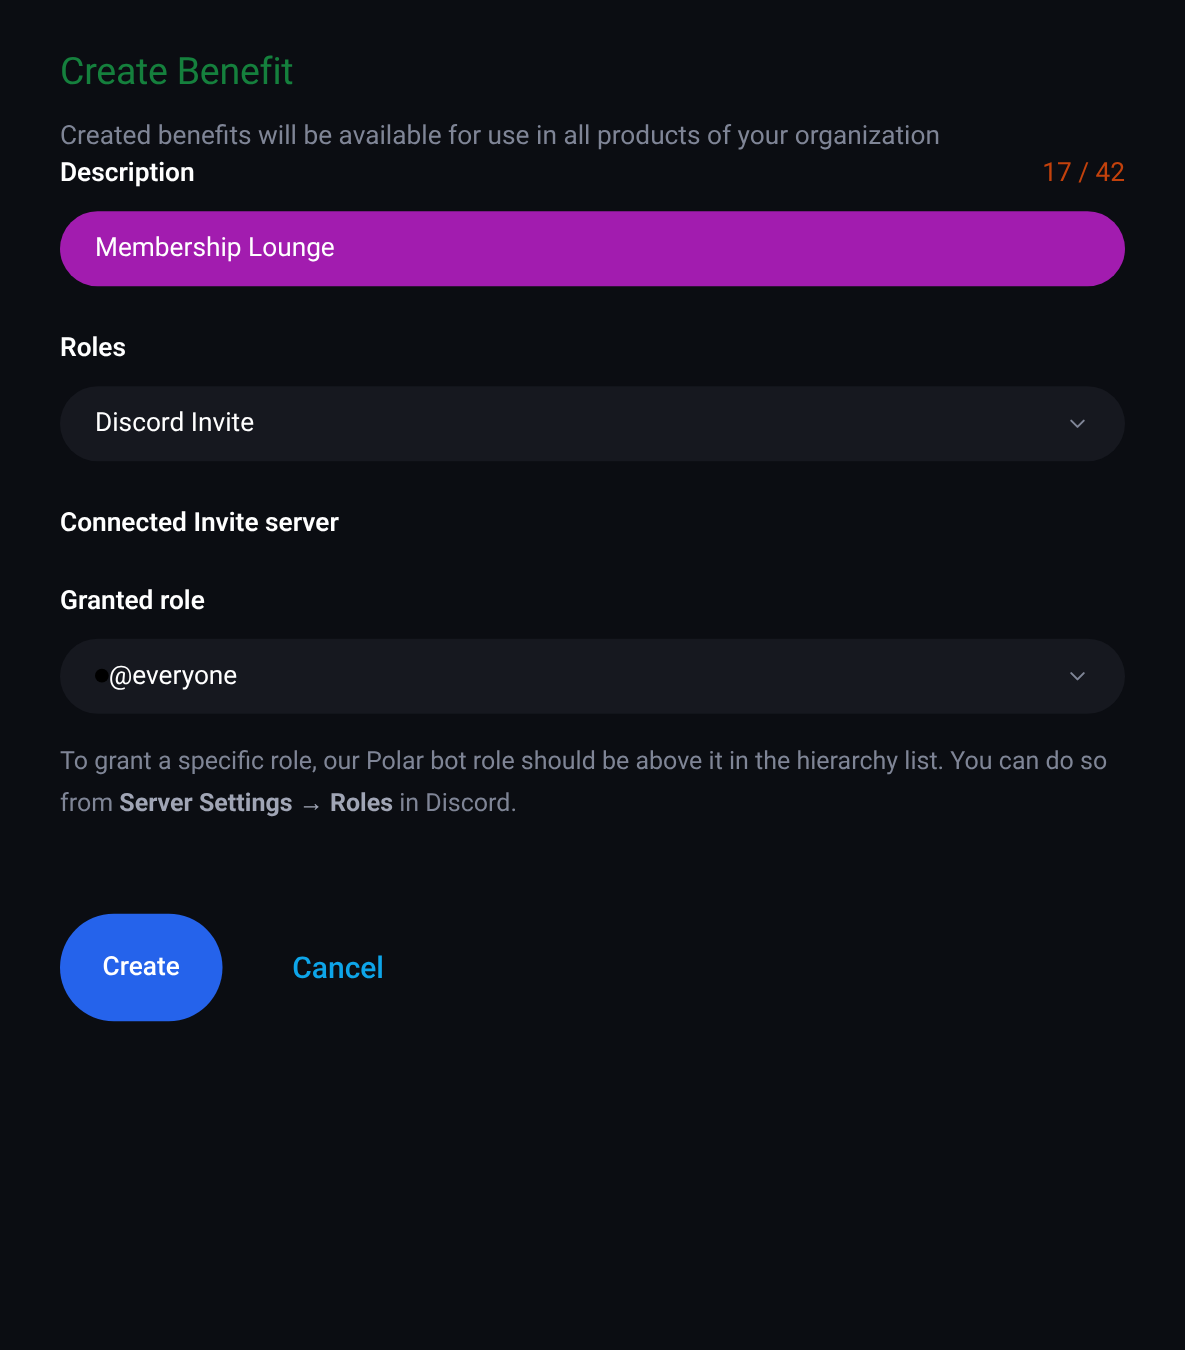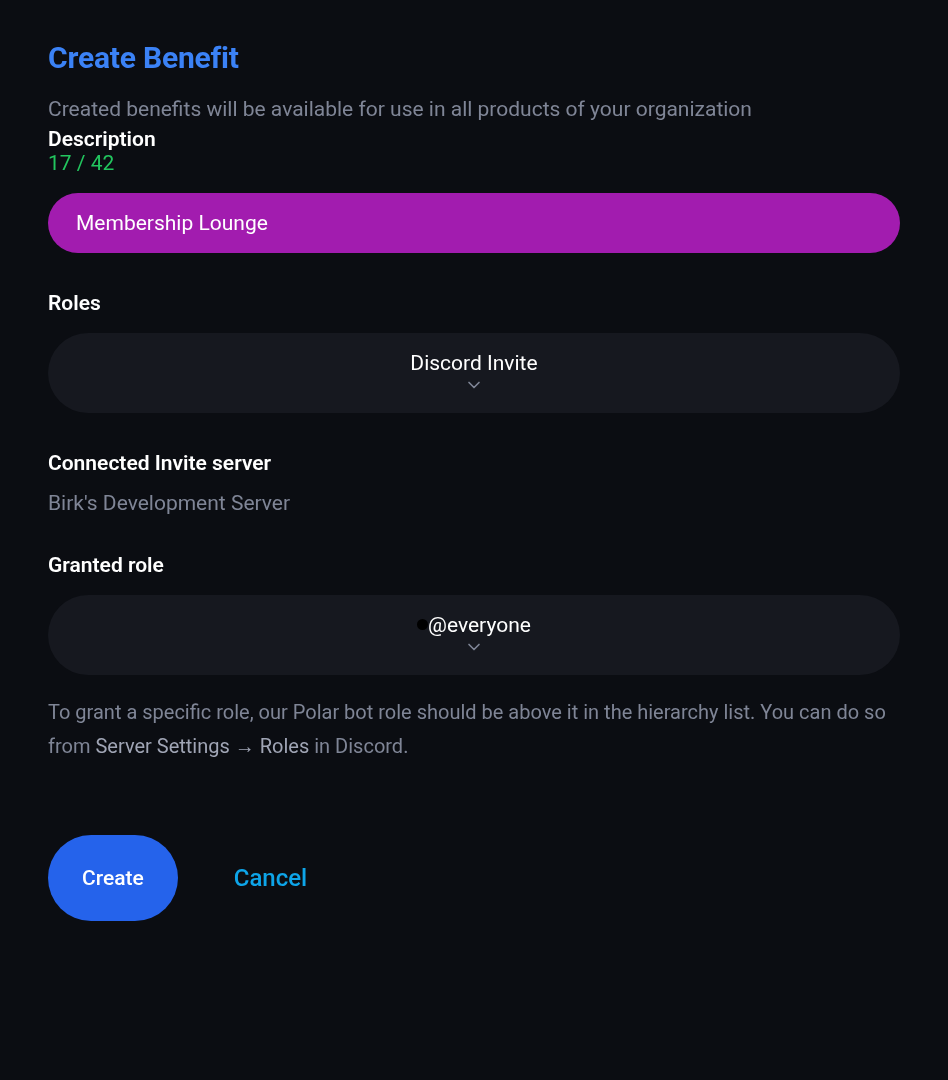--- a/index.html
+++ b/index.html
@@ -10,48 +10,47 @@
     body {
       background-color: #0b0d12;
       font-family: -apple-system, BlinkMacSystemFont, "Segoe UI", Roboto, Helvetica, Arial, sans-serif;
       color: #ffffff;
       width: 948px;
       height: 1080px;
       padding: 40px 48px;
     }
     .page-title {
       font-size: 30px;
-      font-weight: 700;
-      color: #3b82f6;
+      font-weight: 400;
+      color: #15803d;
       margin-bottom: 18px;
       letter-spacing: -0.2px;
     }
     .page-subtitle {
       font-size: 21px;
       color: #7f8596;
       line-height: 1.6;
     }
     .field-group {
       margin-bottom: 38px;
     }
     .field-header {
       display: flex;
       justify-content: space-between;
       align-items: baseline;
       margin-bottom: 18px;
-      flex-direction: column;
     }
     .field-label {
       font-size: 21px;
       font-weight: 600;
       color: #ffffff;
     }
     .char-count {
       font-size: 21px;
-      color: #22c55e;
+      color: #c2410c;
     }
     .form-input {
       width: 100%;
       background-color: #a21caf;
       border: none;
       border-radius: 999px;
       padding: 18px 28px;
       font-size: 21px;
       color: #ffffff;
       font-family: inherit;
@@ -62,21 +61,20 @@
       background-color: #16181f;
       border: none;
       border-radius: 999px;
       padding: 18px 28px;
       font-size: 21px;
       color: #ffffff;
       display: flex;
       justify-content: space-between;
       align-items: center;
       cursor: pointer;
-      flex-direction: column;
     }
     .select-value {
       display: flex;
       align-items: center;
     }
     .role-dot {
       width: 11px;
       height: 11px;
       border-radius: 50%;
       background-color: #000000;
@@ -91,21 +89,21 @@
       margin-top: 16px;
     }
     .help-text {
       font-size: 20px;
       color: #7f8596;
       line-height: 1.7;
       margin-top: 20px;
     }
     .help-bold {
       color: #a0a5b5;
-      font-weight: 400;
+      font-weight: 700;
     }
     .button-row {
       display: flex;
       align-items: center;
       gap: 56px;
       margin-top: 72px;
     }
     .btn-primary {
       background-color: #2563eb;
       color: #ffffff;
@@ -151,21 +149,20 @@
   <div class="form-select">
     <span>Discord Invite</span>
     <svg class="chevron" width="20" height="20" viewBox="0 0 24 24" fill="none" stroke="#7f8596" stroke-width="2" stroke-linecap="round" stroke-linejoin="round">
         <polyline points="6 9 12 15 18 9"></polyline>
       </svg>
   </div>
 </div>
 
 <div class="field-group">
   <label class="field-label connected-label">Connected Invite server</label>
-  <p class="server-value">Birk's Development Server</p>
 </div>
 
 <div class="field-group">
   <div class="field-header">
     <label class="field-label">Granted role</label>
   </div>
   <div class="form-select">
     <span class="select-value">
       <span class="role-dot"></span>
       <span>@everyone</span>

